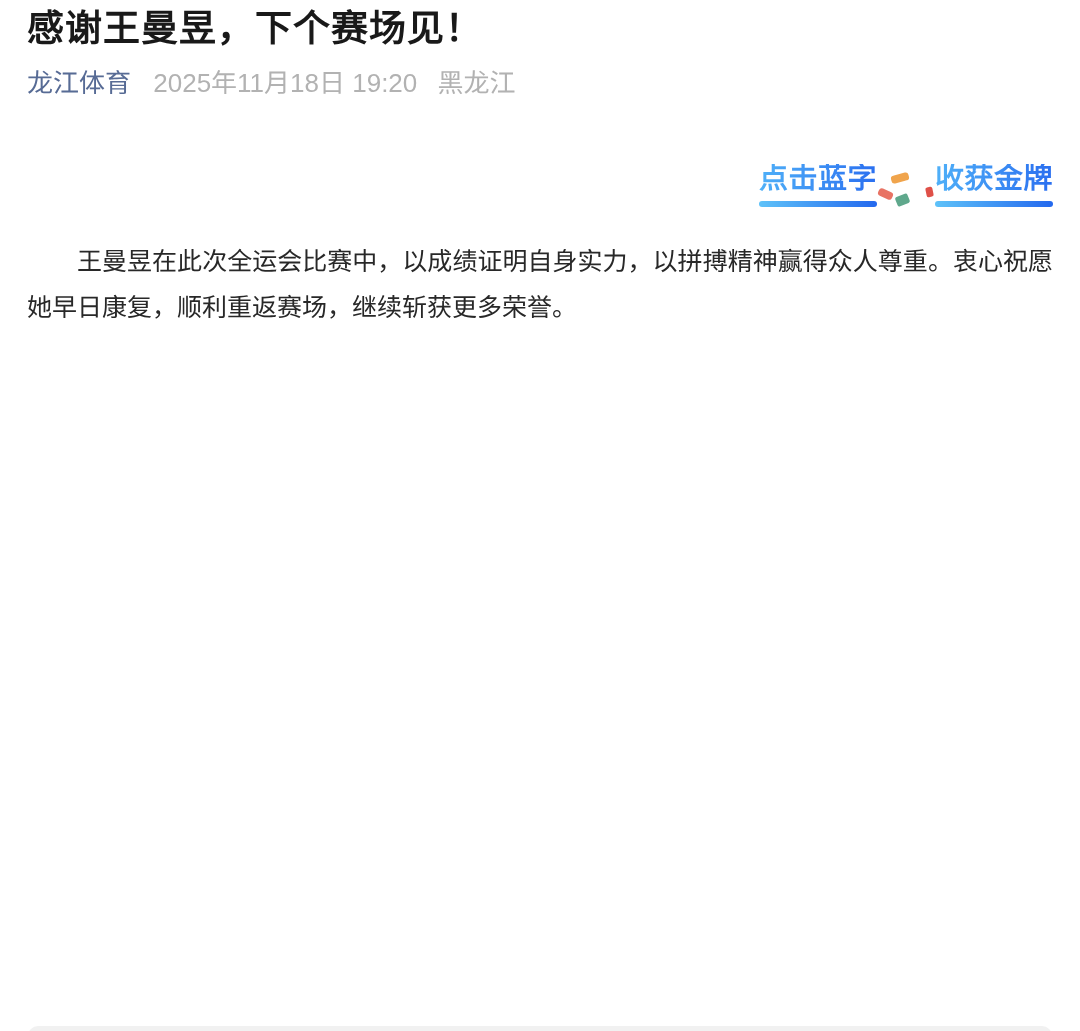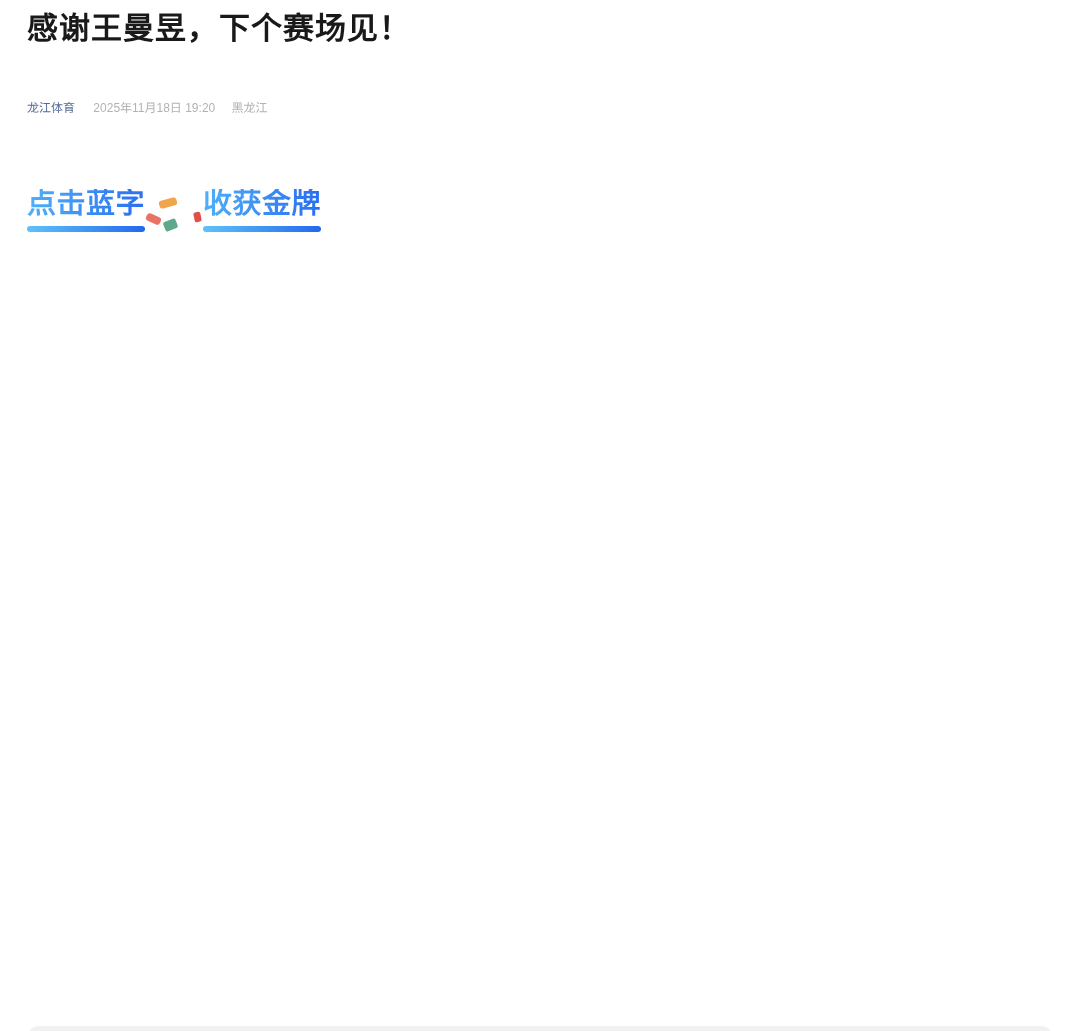--- a/index.html
+++ b/index.html
@@ -22,49 +22,49 @@
   body{
     font-family:"Liberation Sans","DejaVu Sans",sans-serif;
     position:relative;
   }
   .page{
     width:1080px;height:1031px;
     padding:7px 27px 0 27px;
     position:relative;
   }
   .article-title{
-    font-size:31px;
+    font-size:37px;
     font-weight:700;
     line-height:43px;
     letter-spacing:1px;
     color:var(--title-black);
   }
   .meta{
-    margin-top:44px;
+    margin-top:19px;
     line-height:28px;
-    font-size:12px;
+    font-size:26px;
     white-space:nowrap;
   }
   .meta .account{
     color:var(--link-blue);
     font-weight:500;
     margin-right:15px;
     cursor:pointer;
   }
   .meta .date{
     color:var(--meta-gray);
     margin-right:13px;
   }
   .meta .loc{
     color:var(--meta-gray);
   }
   .banner{
     margin-top:67px;
     display:flex;
-    justify-content:flex-start;
+    justify-content:flex-end;
     align-items:flex-start;
     cursor:pointer;
   }
   .banner-item{
     display:flex;
     flex-direction:column;
   }
   .grad-text{
     font-size:29px;
     font-weight:700;
@@ -142,17 +142,18 @@
       <span class="c-green"></span>
       <span class="c-red"></span>
     </div>
     <div class="banner-item">
       <span class="grad-text">收获金牌</span>
       <div class="grad-bar"></div>
     </div>
   </div>
 
   <div class="article-body">
+      <p>王曼昱在此次全运会比赛中，以成绩证明自身实力，以拼搏精神赢得众人尊重。衷心祝愿她早日康复，顺利重返赛场，继续斩获更多荣誉。</p>
     </div>
 
   <div class="next-block"></div>
 
 </div>
 
 </body></html>

